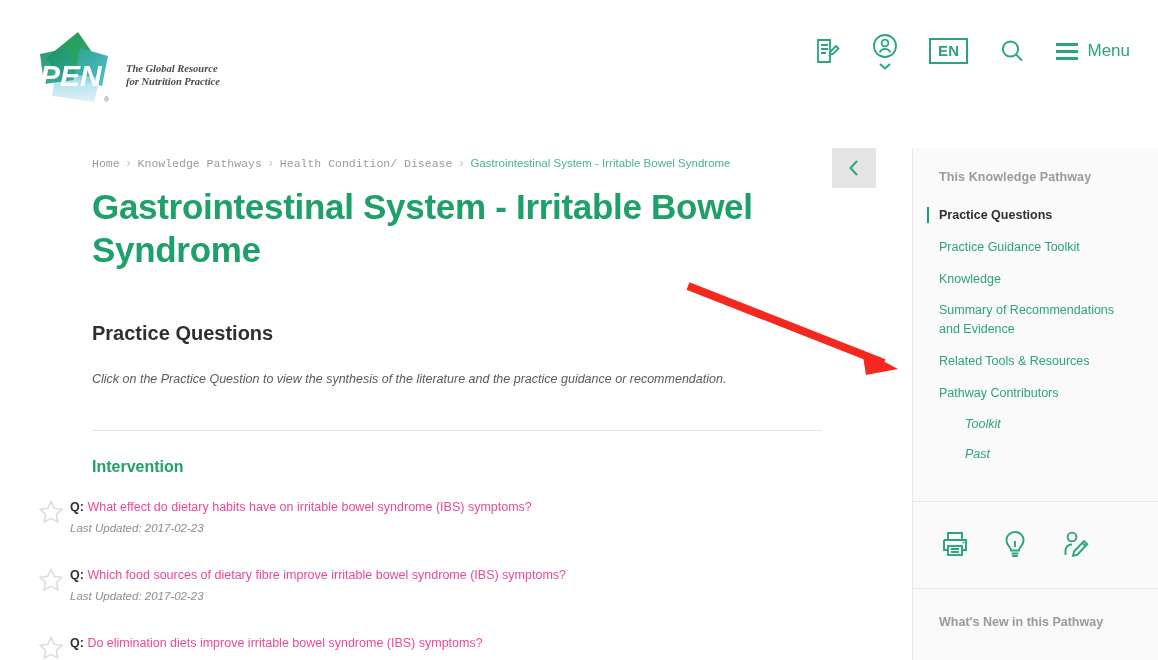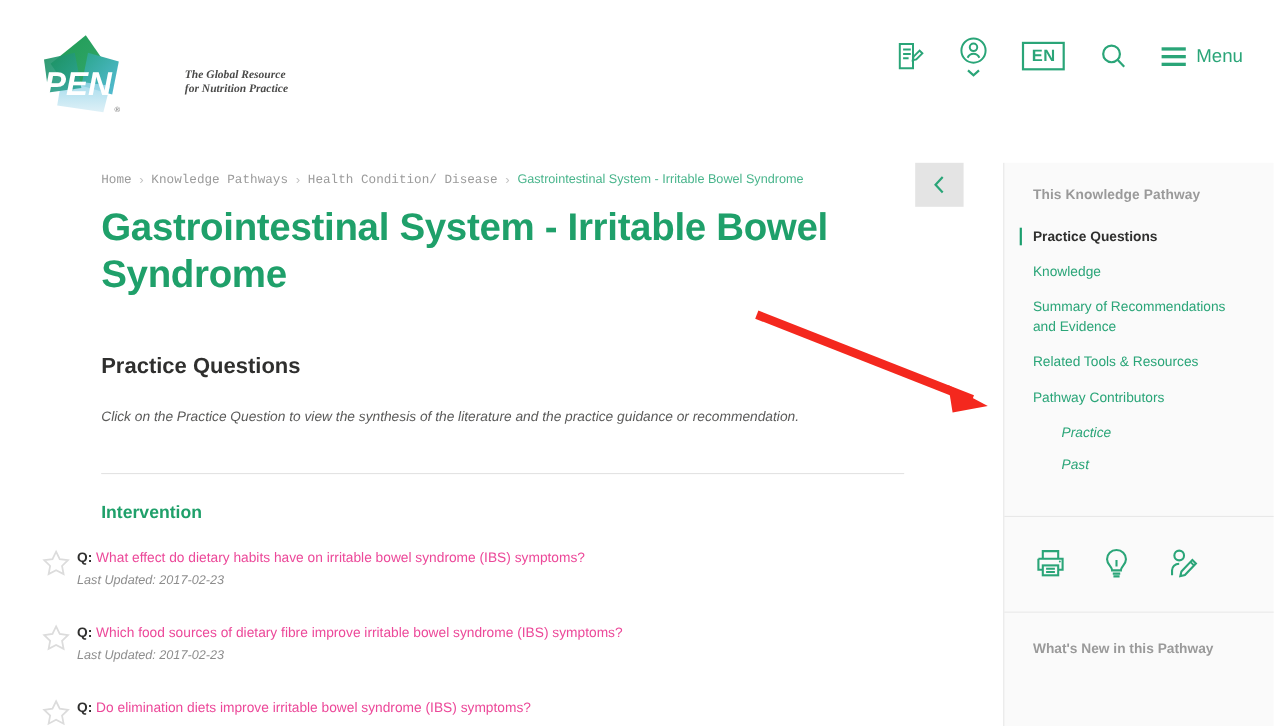--- a/index.html
+++ b/index.html
@@ -13,21 +13,21 @@
     position: relative;
   }
 
   
   .header {
     position: absolute; top: 0; left: 0; width: 1158px; height: 136px;
     background: #ffffff;
   }
   .logo-block {
     position: absolute; left: 22px; top: 28px;
-    display: flex; align-items: flex-end; gap: 42px;
+    display: flex; align-items: flex-end;
   }
   .logo-mark { position: relative; width: 98px; height: 78px; }
   .logo-mark svg { display: block; }
   .logo-tagline {
     margin-left: 6px; margin-bottom: 18px;
     font-style: italic; font-weight: bold;
     font-size: 10.5px; line-height: 13px; color: #4a4a49;
     white-space: nowrap;
     font-family: Liberation Serif, serif;
   }
@@ -306,33 +306,36 @@
 
 <aside class="side-panel">
 
   <div class="side-sec nav">
     <p class="side-title">This Knowledge Pathway</p>
     <ul class="nav-list">
       <li class="active">
         <a class="nav-link" href="#">Practice Questions</a>
       </li>
       <li>
+        <a class="nav-link" href="#">Practice Guidance Toolkit</a>
+      </li>
+      <li>
         <a class="nav-link" href="#">Knowledge</a>
       </li>
       <li>
         <a class="nav-link" href="#">Summary of Recommendations and Evidence</a>
       </li>
       <li>
         <a class="nav-link" href="#">Related Tools &amp; Resources</a>
       </li>
       <li>
         <a class="nav-link" href="#">Pathway Contributors</a>
       </li>
       <li class="sub">
-        <a class="nav-link" href="#">Practice</a>
+        <a class="nav-link" href="#">Toolkit</a>
       </li>
       <li class="sub">
         <a class="nav-link" href="#">Past</a>
       </li>
     </ul>
   </div>
 
   <div class="side-sec actions">
     <span class="action-btn">
       <svg width="32" height="32" viewBox="0 0 32 32" fill="none" stroke="#2aa578" stroke-width="1.9">

